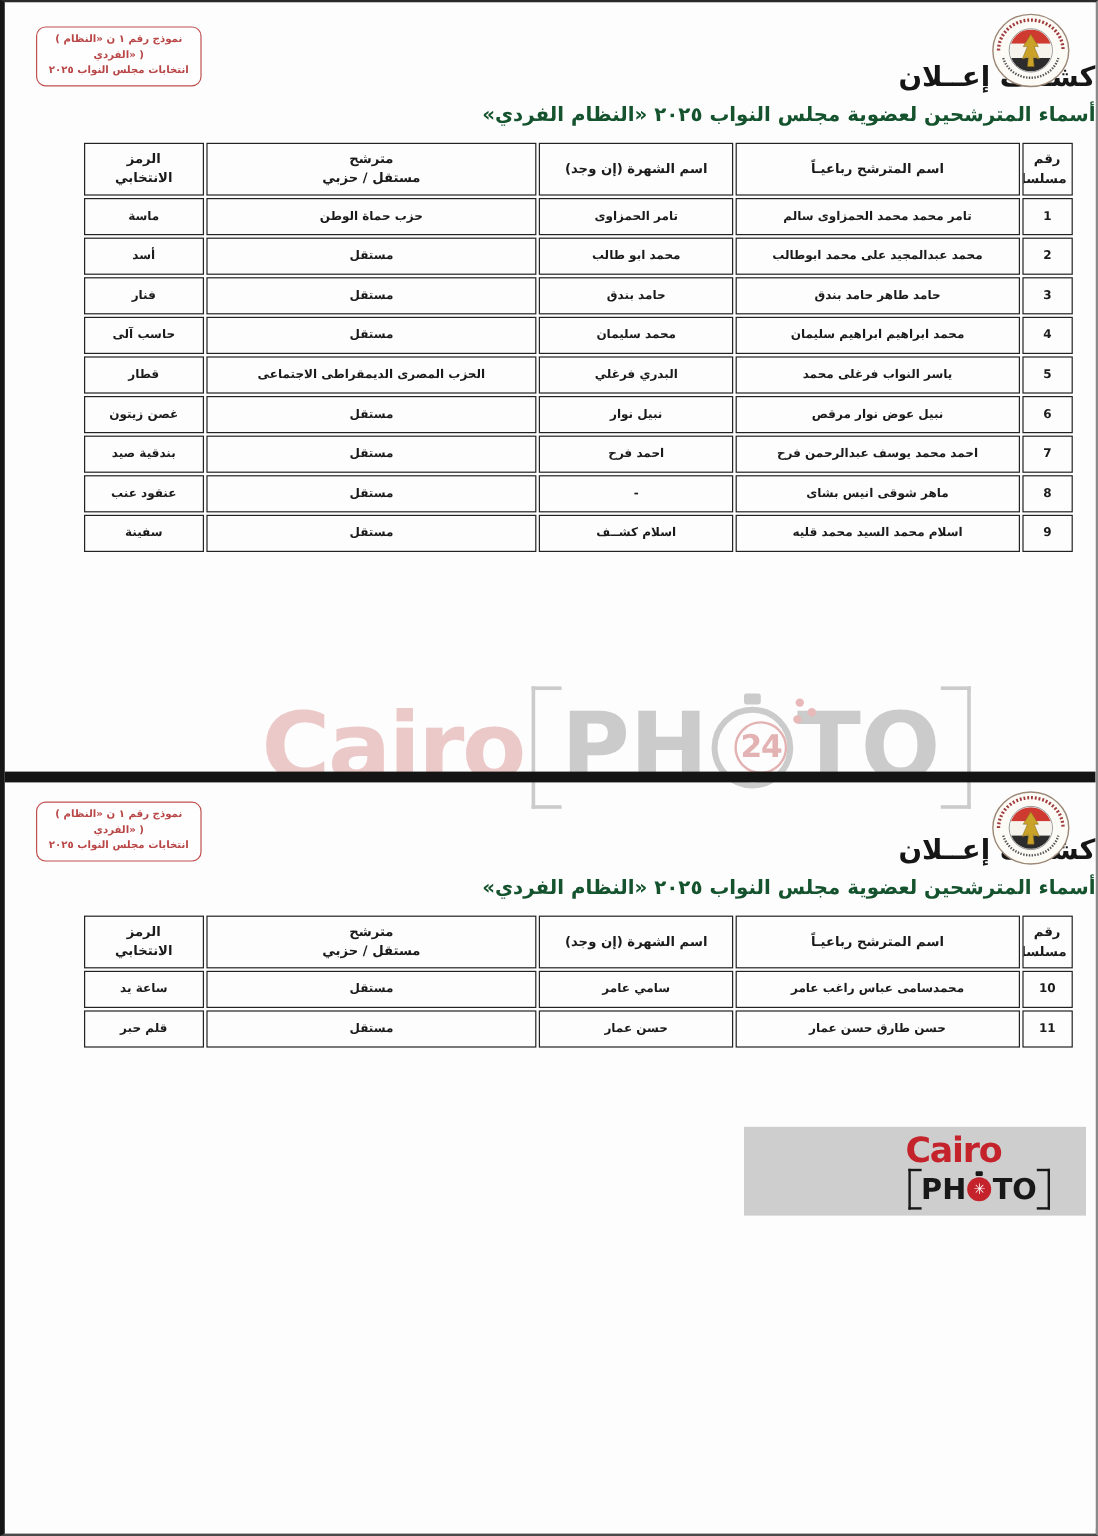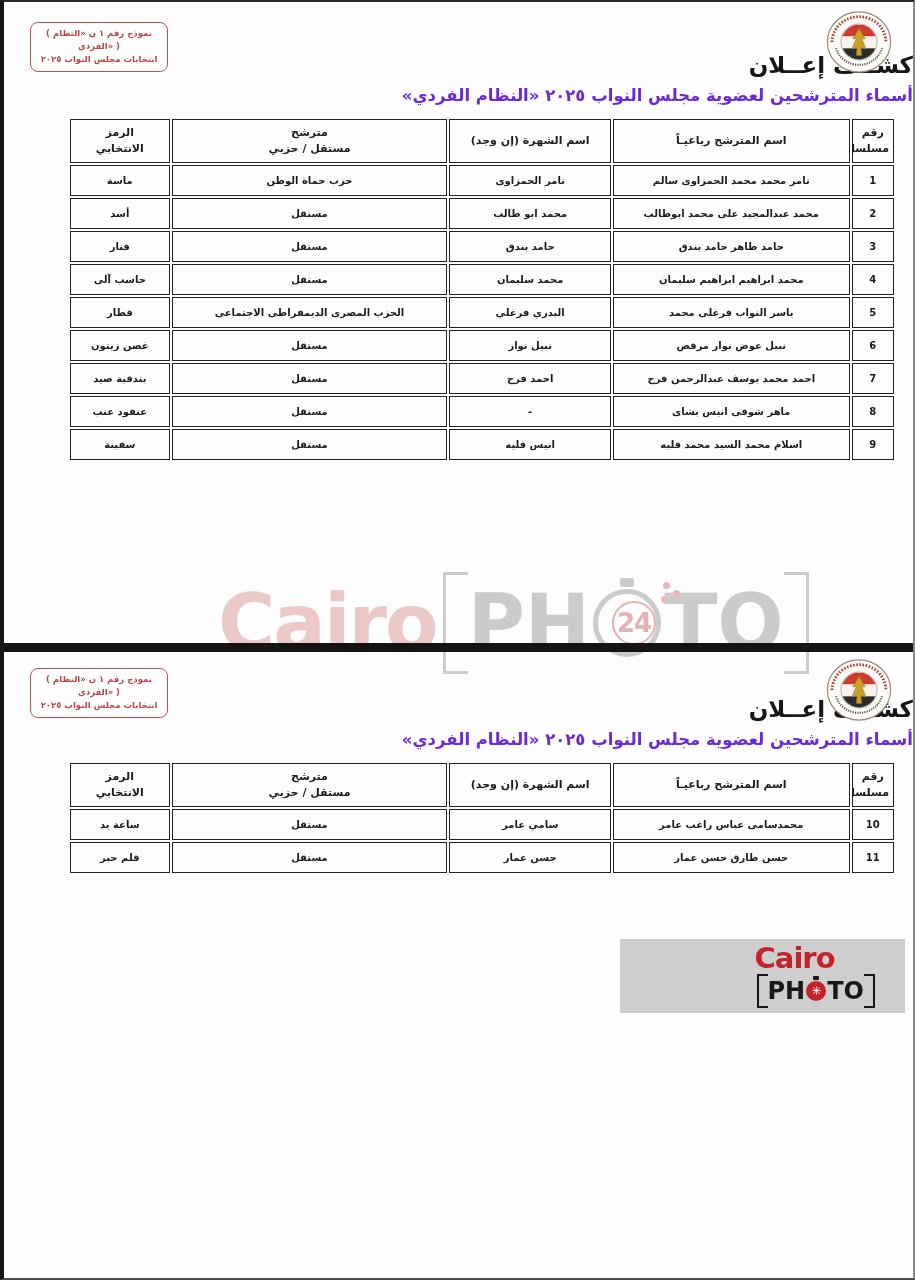--- a/index.html
+++ b/index.html
@@ -31,21 +31,21 @@
   .page2 .stamp{top:16px;}
 
   
   .seal{position:absolute;right:14px;top:6px;}
   .page2 .seal{top:4px;}
 
   
   .head-block{padding-top:50px;text-align:right;direction:rtl;}
   .page2 .head-block{padding-top:44px;}
   .doc-title{font-size:23px;font-weight:bold;color:#161616;margin:0 0 8px 0;}
-  .doc-subtitle{font-size:16.5px;font-weight:bold;color:#6d28d9;margin:0 0 8px 16px;}
+  .doc-subtitle{font-size:16.5px;font-weight:bold;color:#14532d;margin:0 0 8px 16px;}
   .doc-district{font-size:13.5px;font-weight:bold;color:#1b1b1b;margin:0;}
 
   
   table.cands{
     width:828px;margin:12px auto 0;direction:rtl;
     border-collapse:separate;border-spacing:2px;
     table-layout:fixed;
   }
   table.cands th,table.cands td{
     border:1px solid #222;
@@ -229,21 +229,21 @@
           <tr>
             <td>8</td>
             <td>ماهر شوقى انيس بشاى</td>
             <td>-</td>
             <td>مستقل</td>
             <td>عنقود عنب</td>
           </tr>
           <tr>
             <td>9</td>
             <td>اسلام محمد السيد محمد قليه</td>
-            <td>انيس قليه</td>
+            <td>اسلام كشــف</td>
             <td>مستقل</td>
             <td>سفينة</td>
           </tr>
         </tbody>
     </table>
   </section>
 
   <div class="divider"></div>
 
   <section class="page page2">

